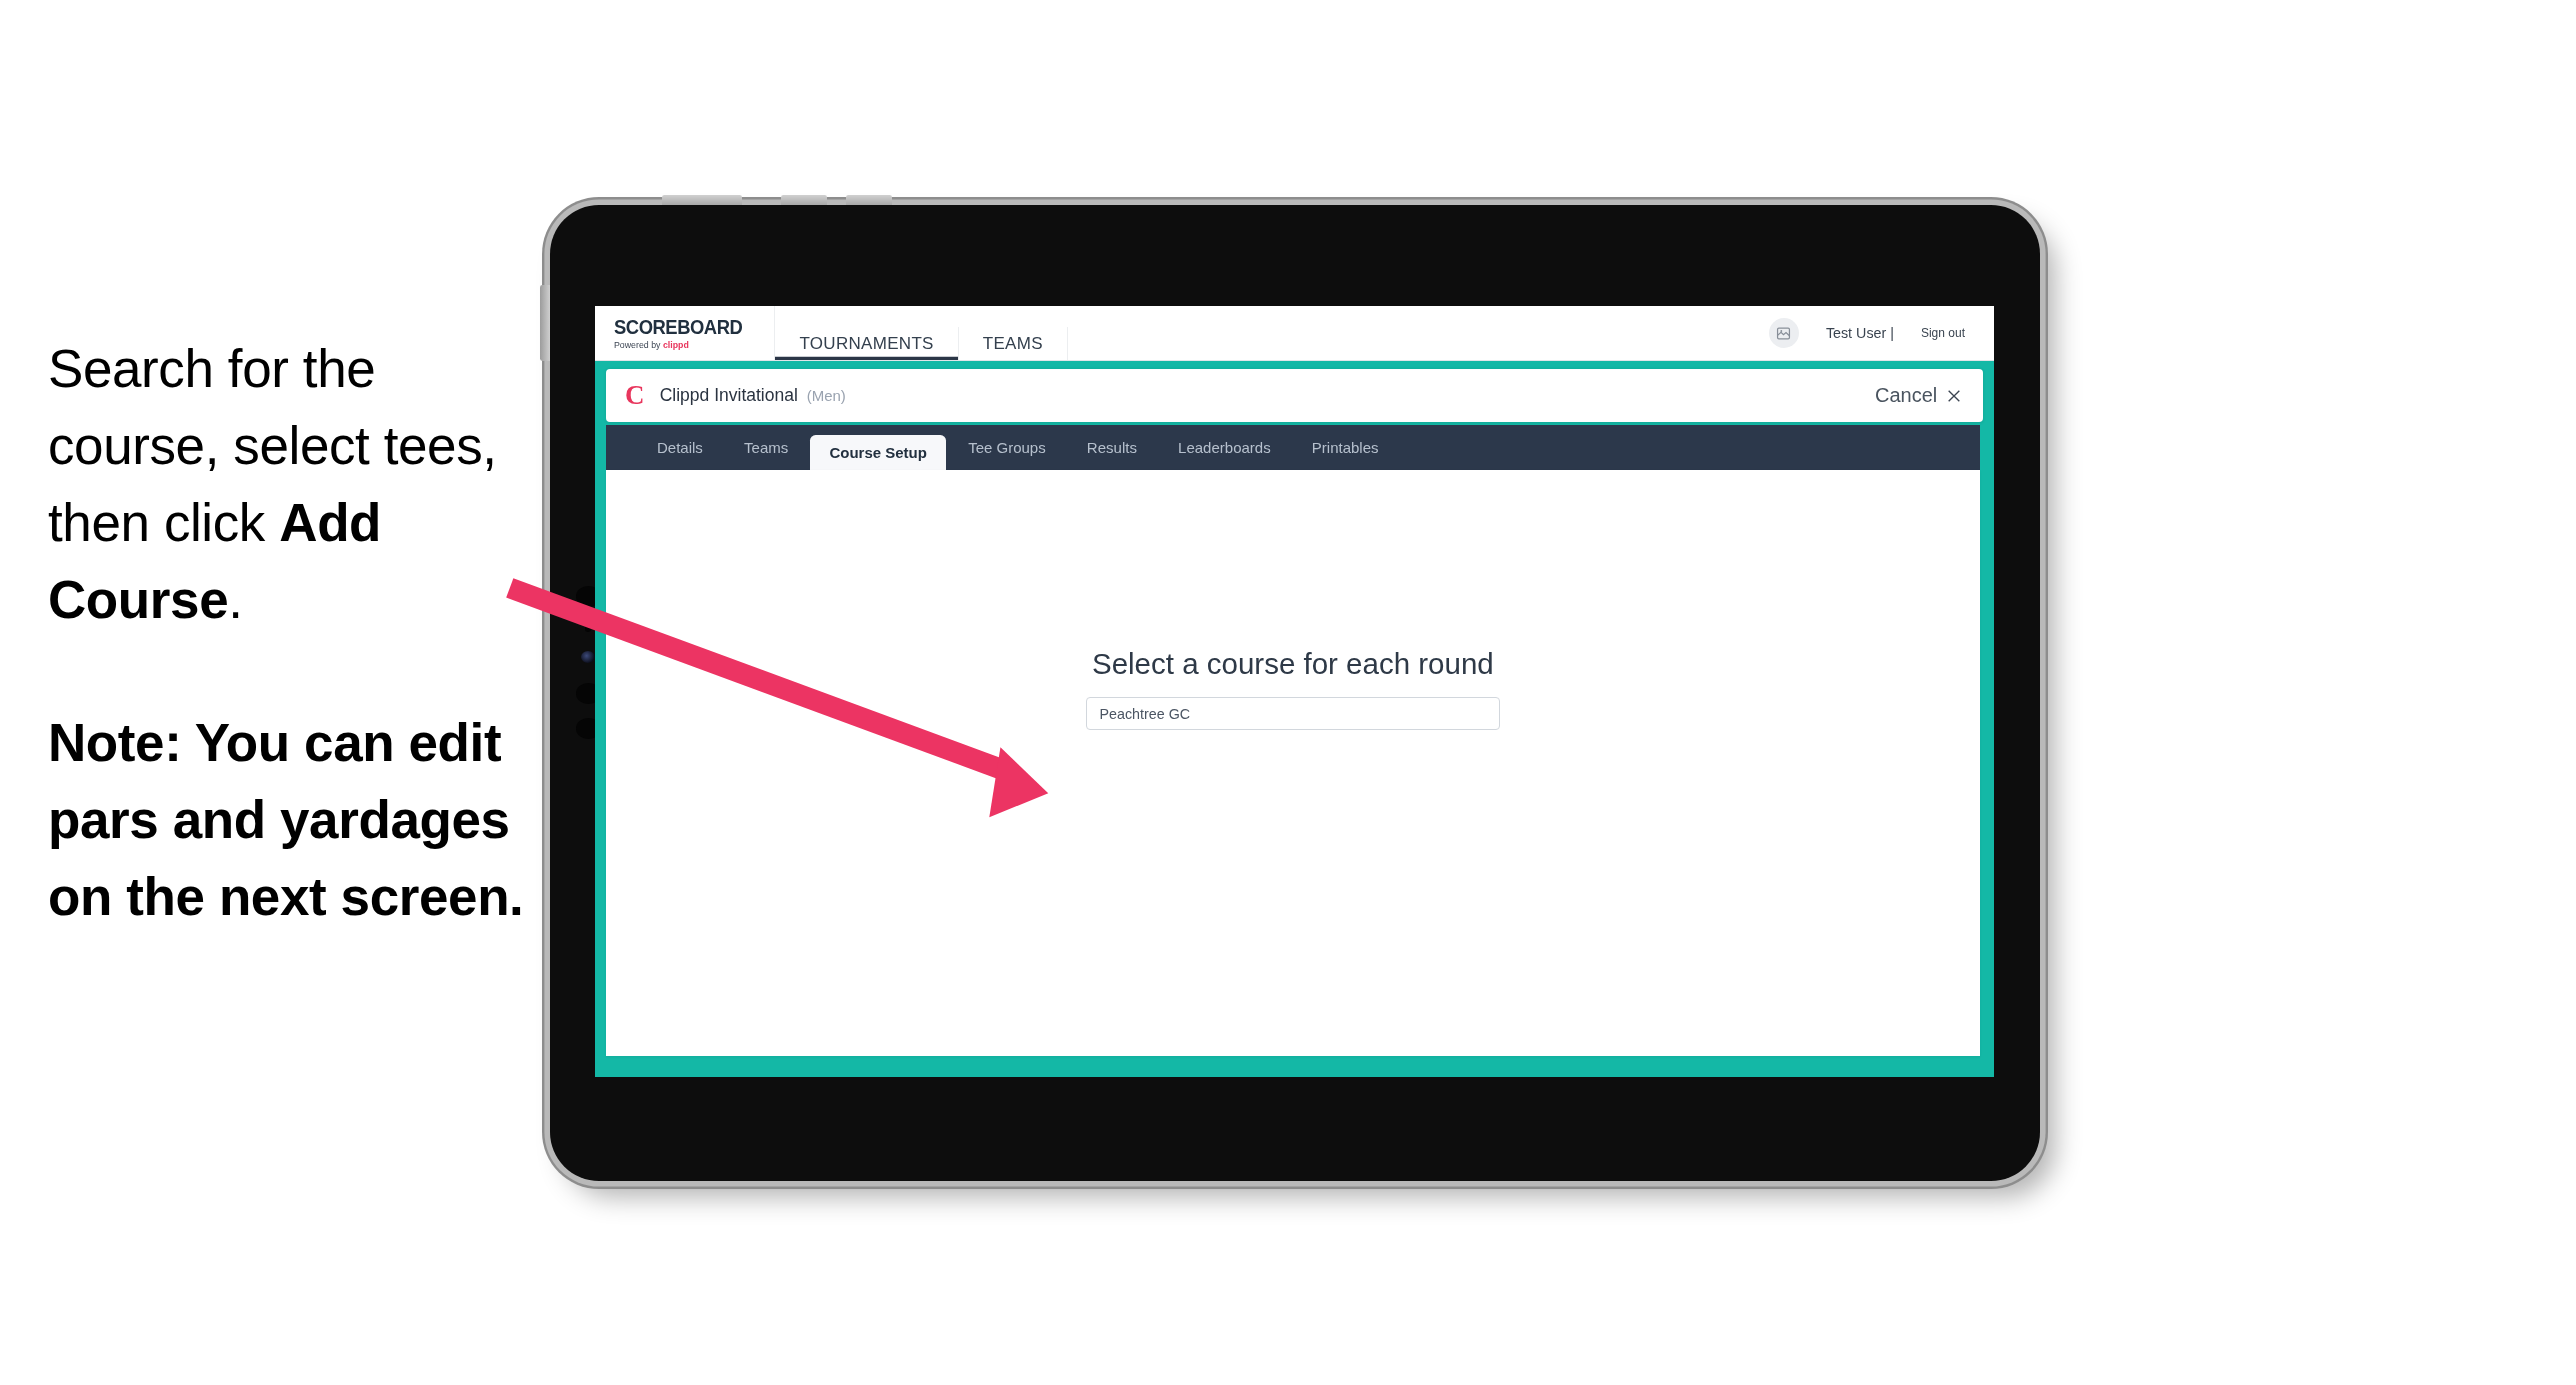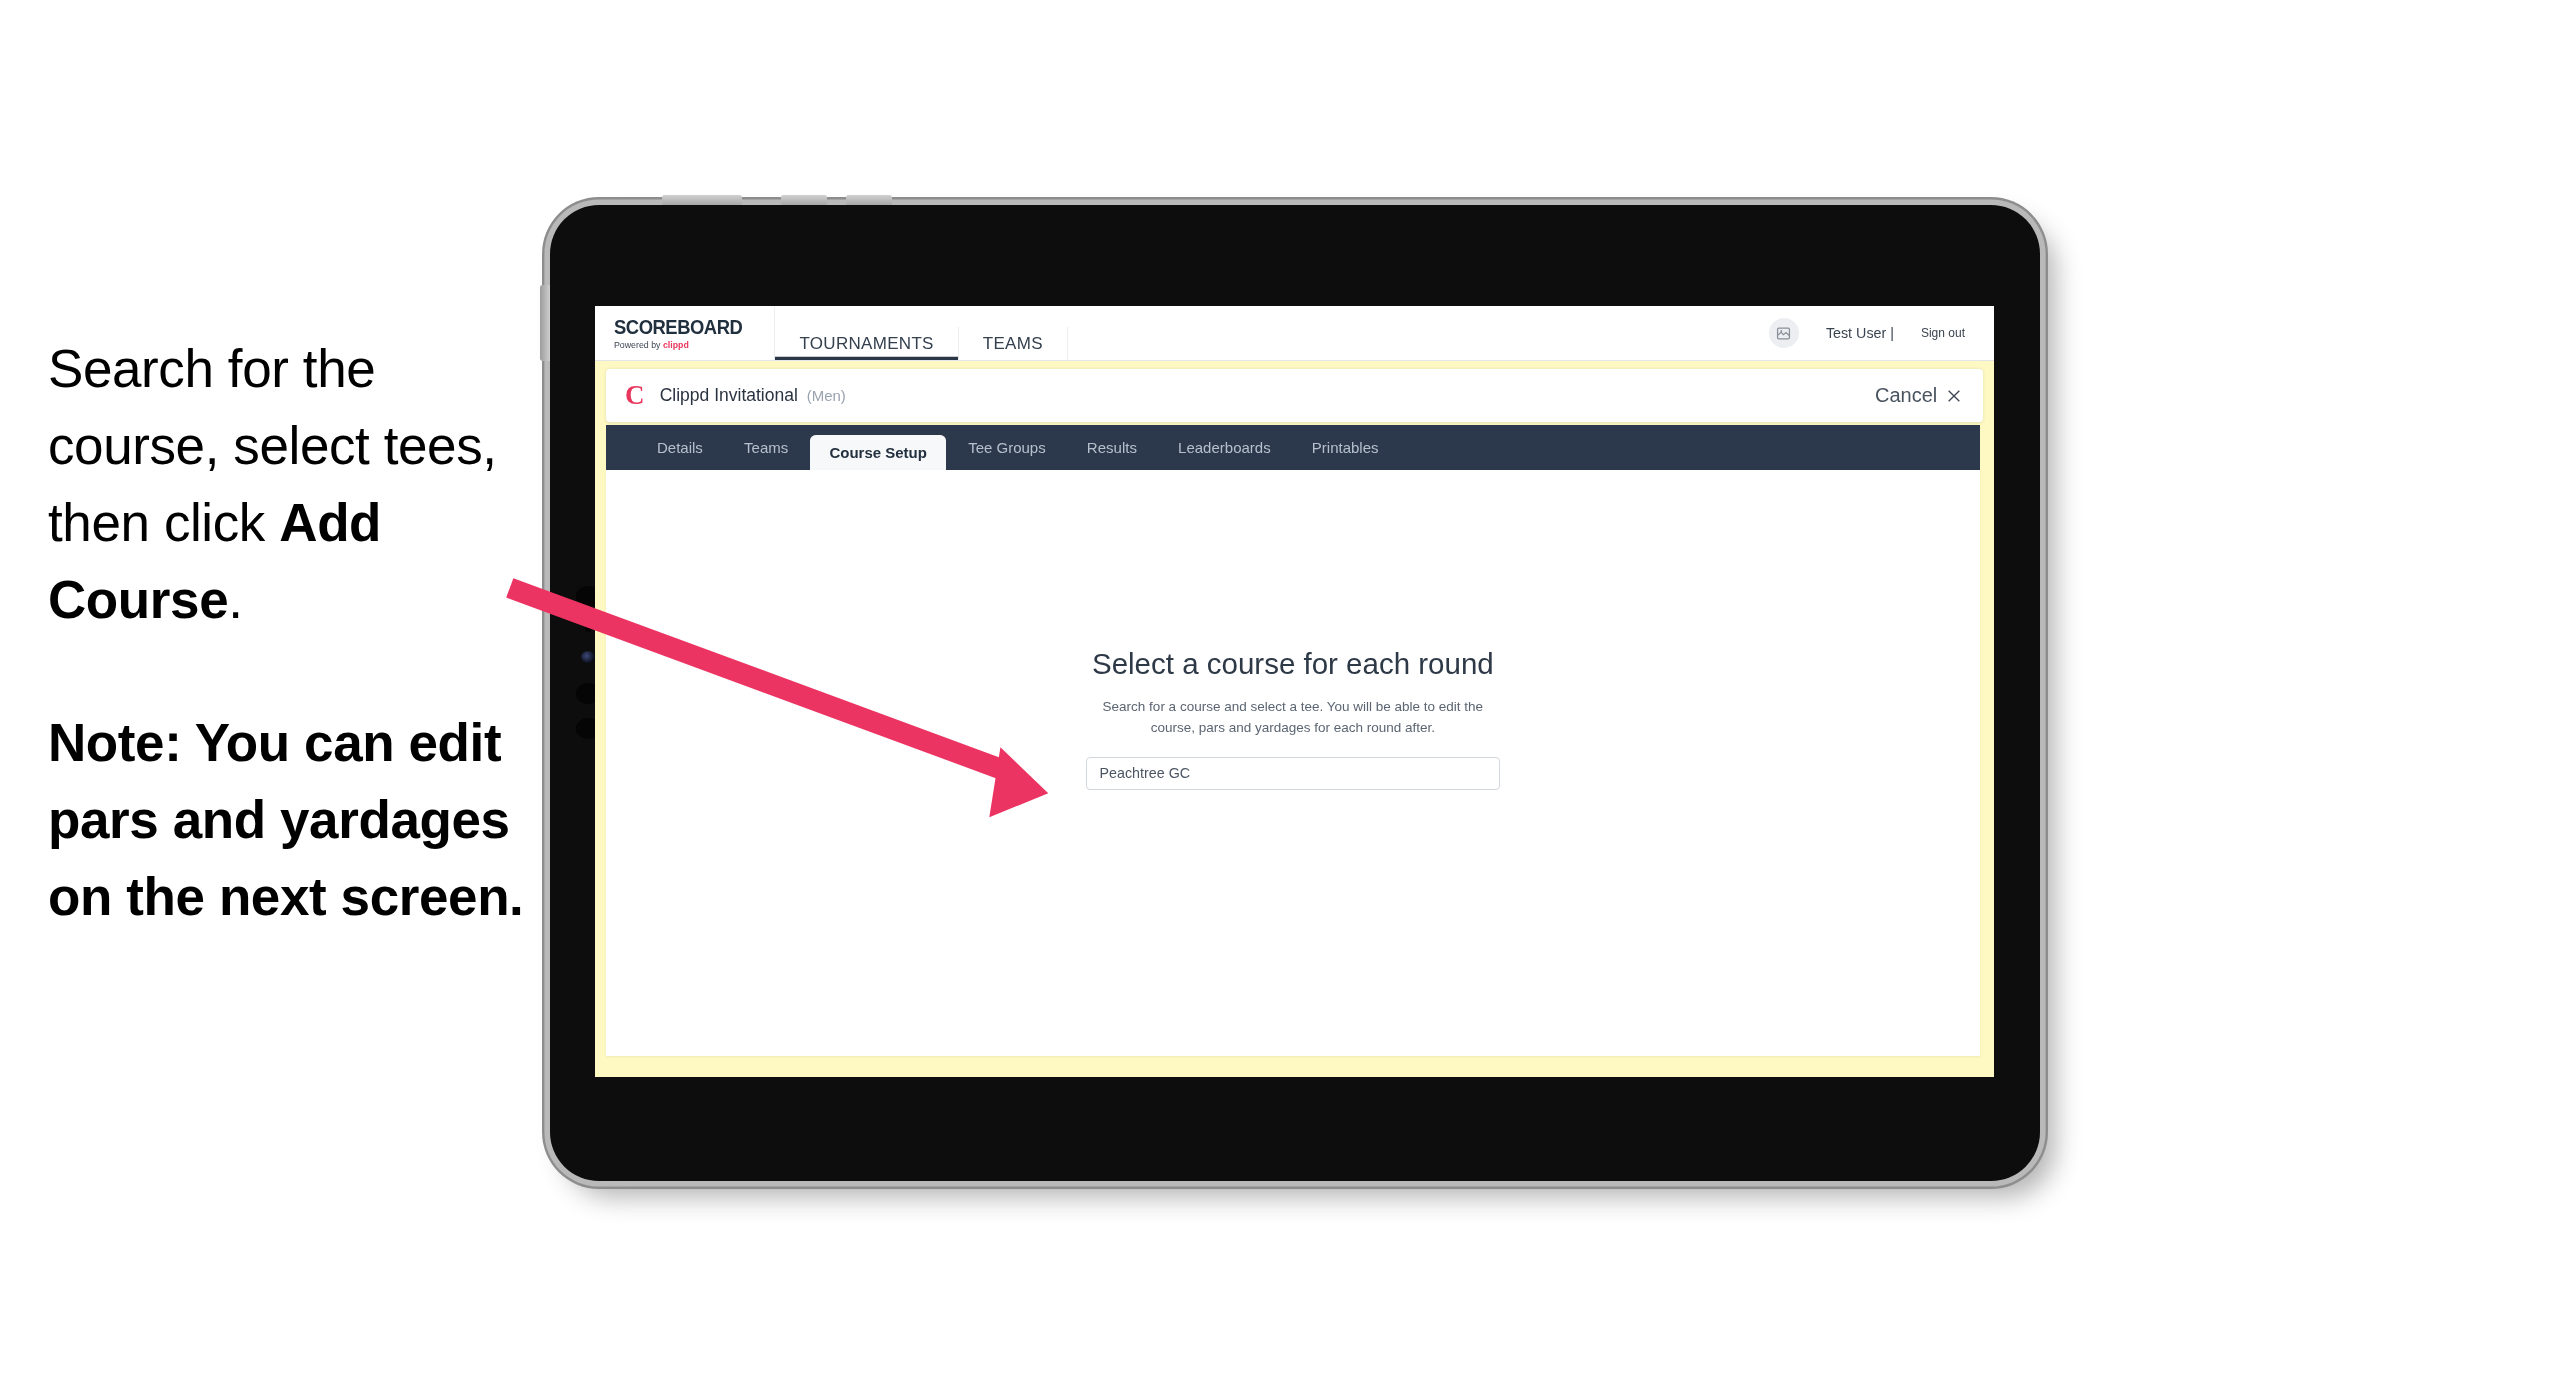--- a/index.html
+++ b/index.html
@@ -80,21 +80,21 @@
   .sensor.s4 { top: 478px; width: 25.5px; height: 21px; }
   .sensor.s5 { top: 513px; width: 25.5px; height: 21px; }
 
   
   .screen {
     position: absolute;
     left: 45px;
     top: 101px;
     width: 1399px;
     height: 771px;
-    background: #fef9c3;
+    background: #14b8a6;
     overflow: hidden;
   }
 
   
   .topnav {
     position: relative;
     height: 54px;
     background: #ffffff;
     border-bottom: 1.6px solid #e3e5e8;
     display: flex;
@@ -418,21 +418,20 @@
           <span>Leaderboards</span>
         </div>
       <div class="subtab">
           <span>Printables</span>
         </div>
     </div>
 
     <div class="body-area">
       <div class="center-col">
         <h2 class="c-title">Select a course for each round</h2>
-        <div class="c-sub">Search for a course and select a tee. You will be able to edit the course, pars and yardages for each round after.</div>
 
         <div class="search-row">
           <input class="search-input" type="text" value="Peachtree GC" style="">
         </div>
 
       </div>
     </div>
 
   </div>
 </div>

